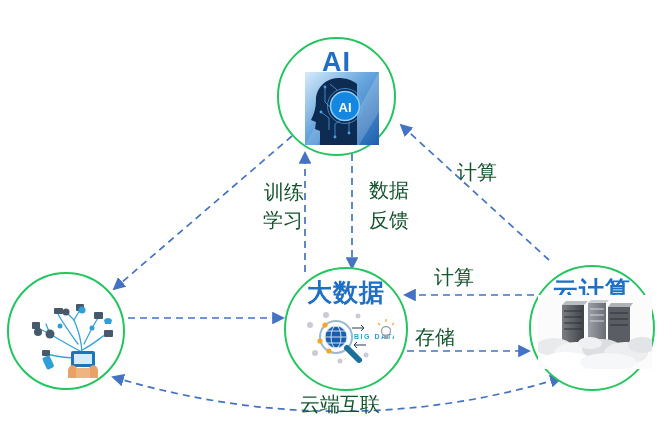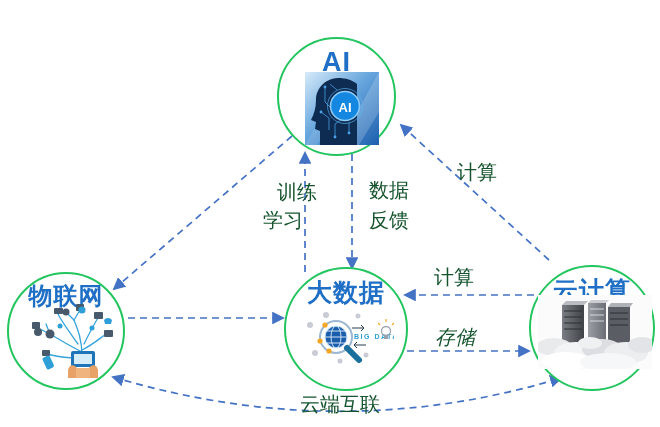--- a/index.html
+++ b/index.html
@@ -80,21 +80,20 @@
         <circle cx="30" cy="65" r="1.4"></circle>
           <circle cx="44" cy="61" r="1.4"></circle>
       </g>
       <circle cx="40" cy="34" r="14.5" fill="#1487e0" stroke="#8ecbf7" stroke-width="1.6"></circle>
       <circle cx="40" cy="34" r="17.5" fill="none" stroke="#5fb4ef" stroke-width="0.8" opacity="0.8"></circle>
       <text x="40" y="39.5" text-anchor="middle" font-size="13" font-weight="bold" fill="#ffffff">AI</text>
     </svg>
   </div>
 
   <div class="node node-iot">
-    <div class="node-title title-iot">物联网</div>
     <svg class="node-icon" style="left:11px;top:26px;" width="100" height="82" viewBox="0 0 100 82">
       <g stroke="#35a3dc" stroke-width="1.3" fill="none" stroke-linecap="round">
         <path d="M62,56 C62,40 58,30 54,20"></path>
         <path d="M62,52 C50,46 40,40 30,34"></path>
         <path d="M62,50 C74,44 80,38 86,34"></path>
         <path d="M58,44 C48,30 42,22 38,14"></path>
         <path d="M64,44 C70,32 74,24 78,18"></path>
         <path d="M54,20 L46,12"></path>
           <path d="M54,20 L60,10"></path>
         <path d="M30,34 L18,28"></path>
@@ -206,22 +205,22 @@
         <ellipse cx="64" cy="54" rx="20" ry="10" fill="#dcdee1"></ellipse>
         <ellipse cx="88" cy="58" rx="22" ry="11" fill="#eceef0"></ellipse>
         <ellipse cx="104" cy="50" rx="14" ry="8" fill="#e2e4e7"></ellipse>
         <ellipse cx="28" cy="66" rx="24" ry="9" fill="#ffffff"></ellipse>
         <ellipse cx="70" cy="67" rx="28" ry="9" fill="#f6f7f8"></ellipse>
         <ellipse cx="52" cy="48" rx="12" ry="6" fill="#eff0f2"></ellipse>
       </g>
     </svg>
   </div>
 
-  <span class="elabel" style="left:297px;top:192px;">训练</span>
+  <span class="elabel" style="left:284px;top:192px;">训练</span>
   <span class="elabel" style="left:283px;top:220px;">学习</span>
   <span class="elabel" style="left:389px;top:190px;">数据</span>
   <span class="elabel" style="left:389px;top:220px;">反馈</span>
   <span class="elabel" style="left:477px;top:172px;">计算</span>
   <span class="elabel" style="left:454px;top:277px;">计算</span>
-  <span class="elabel" style="left:455px;top:337px;font-style:italic;">存储</span>
+  <span class="elabel" style="left:435px;top:337px;">存储</span>
   <span class="elabel" style="left:340px;top:404px;font-family:Liberation Serif, serif;">云端互联</span>
 
 </div>
 
 </body></html>

